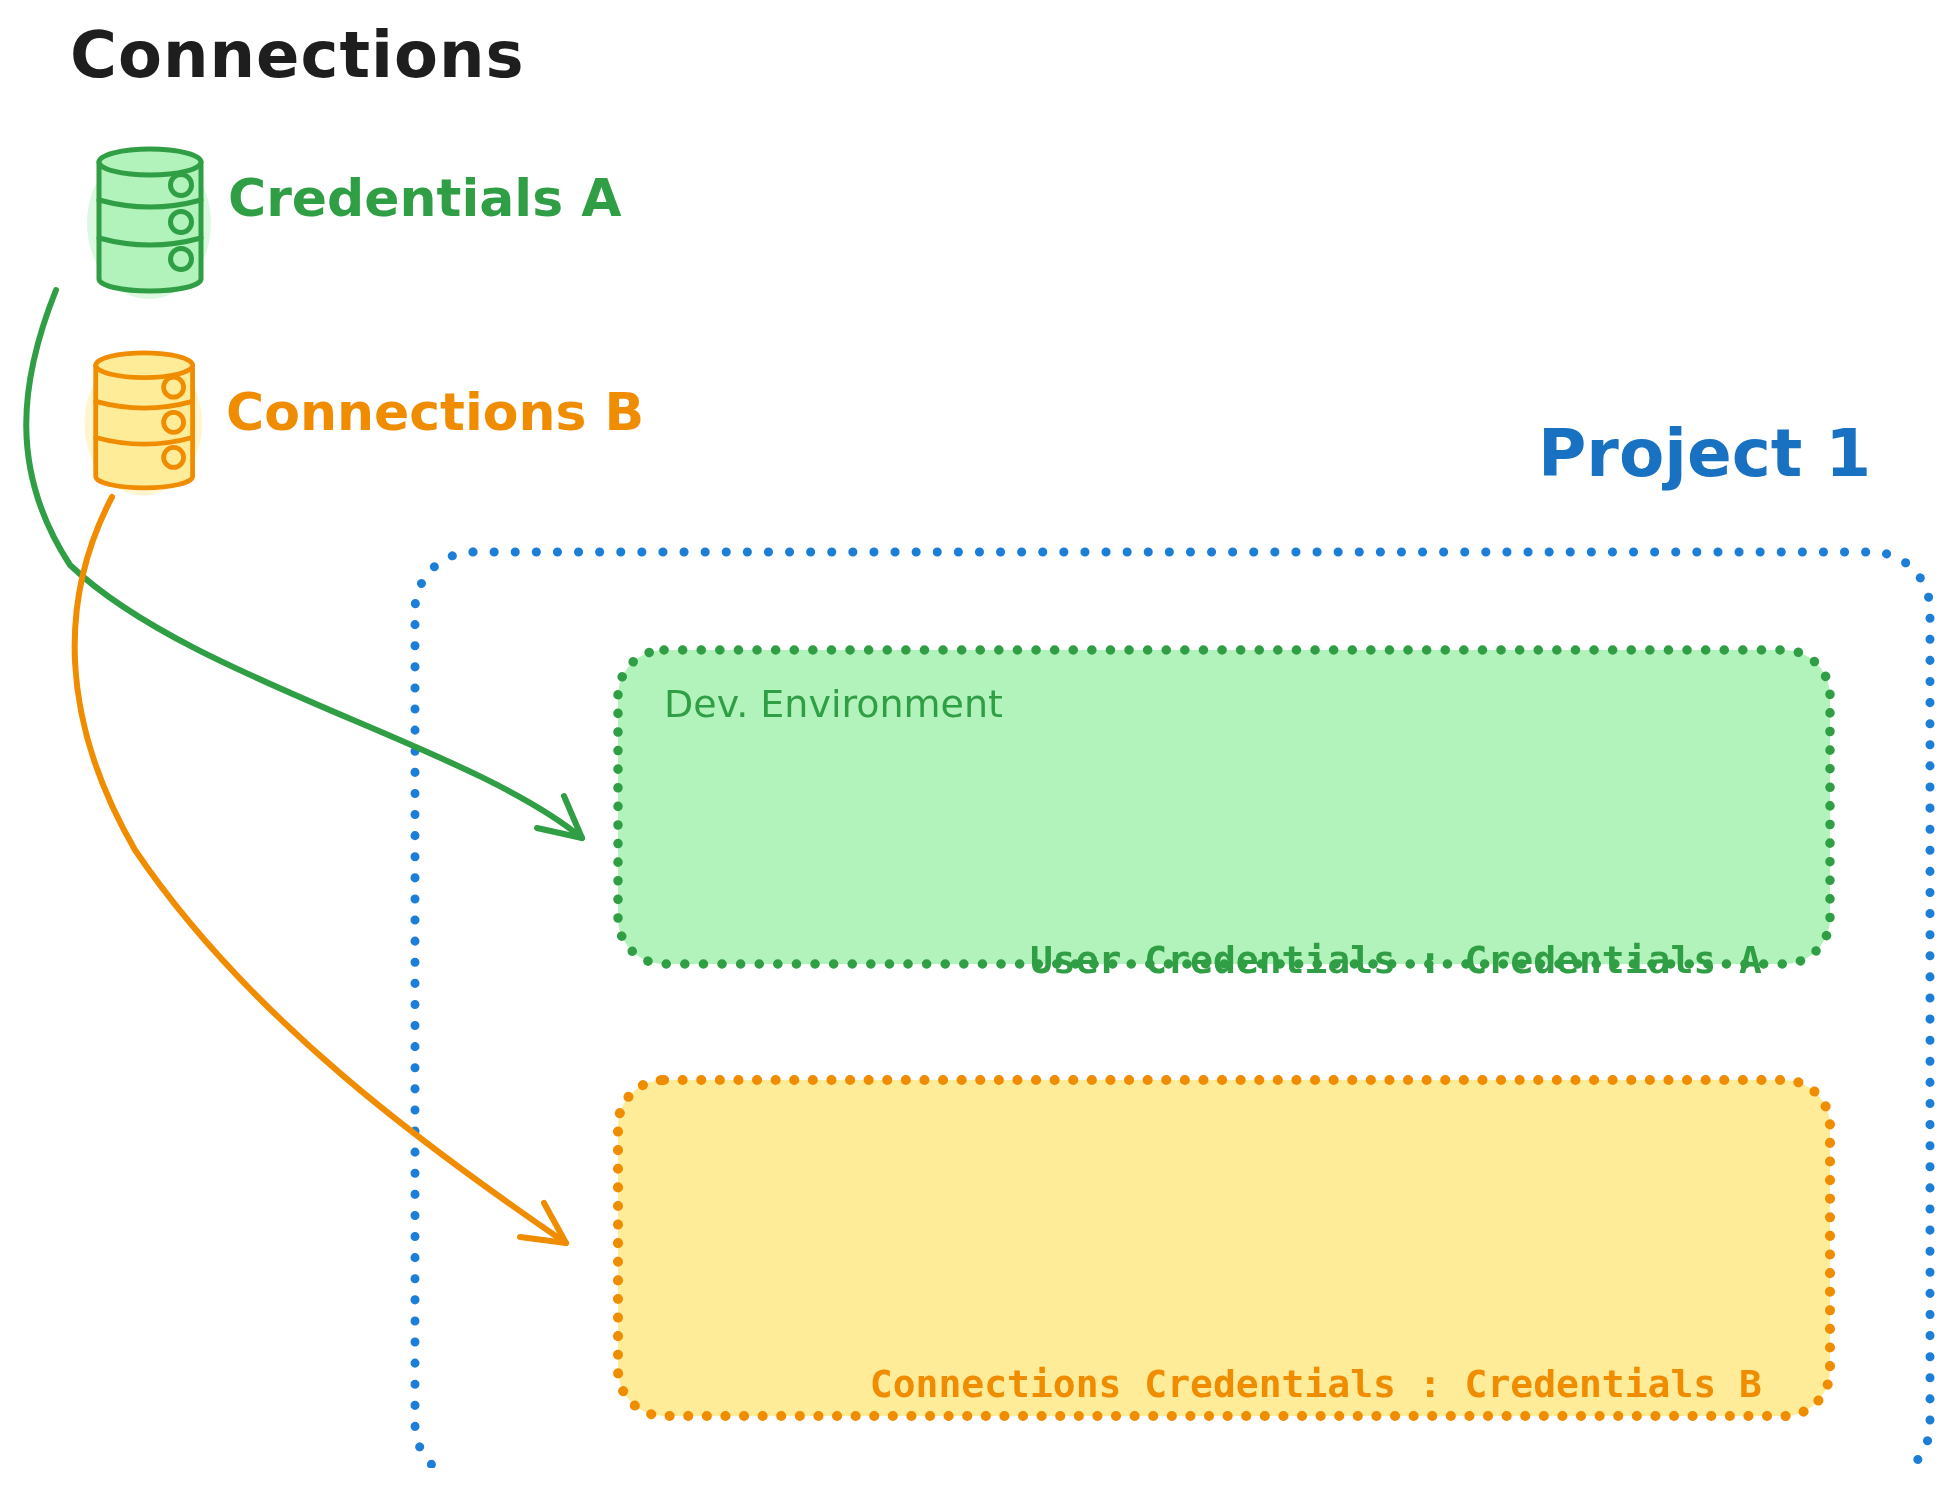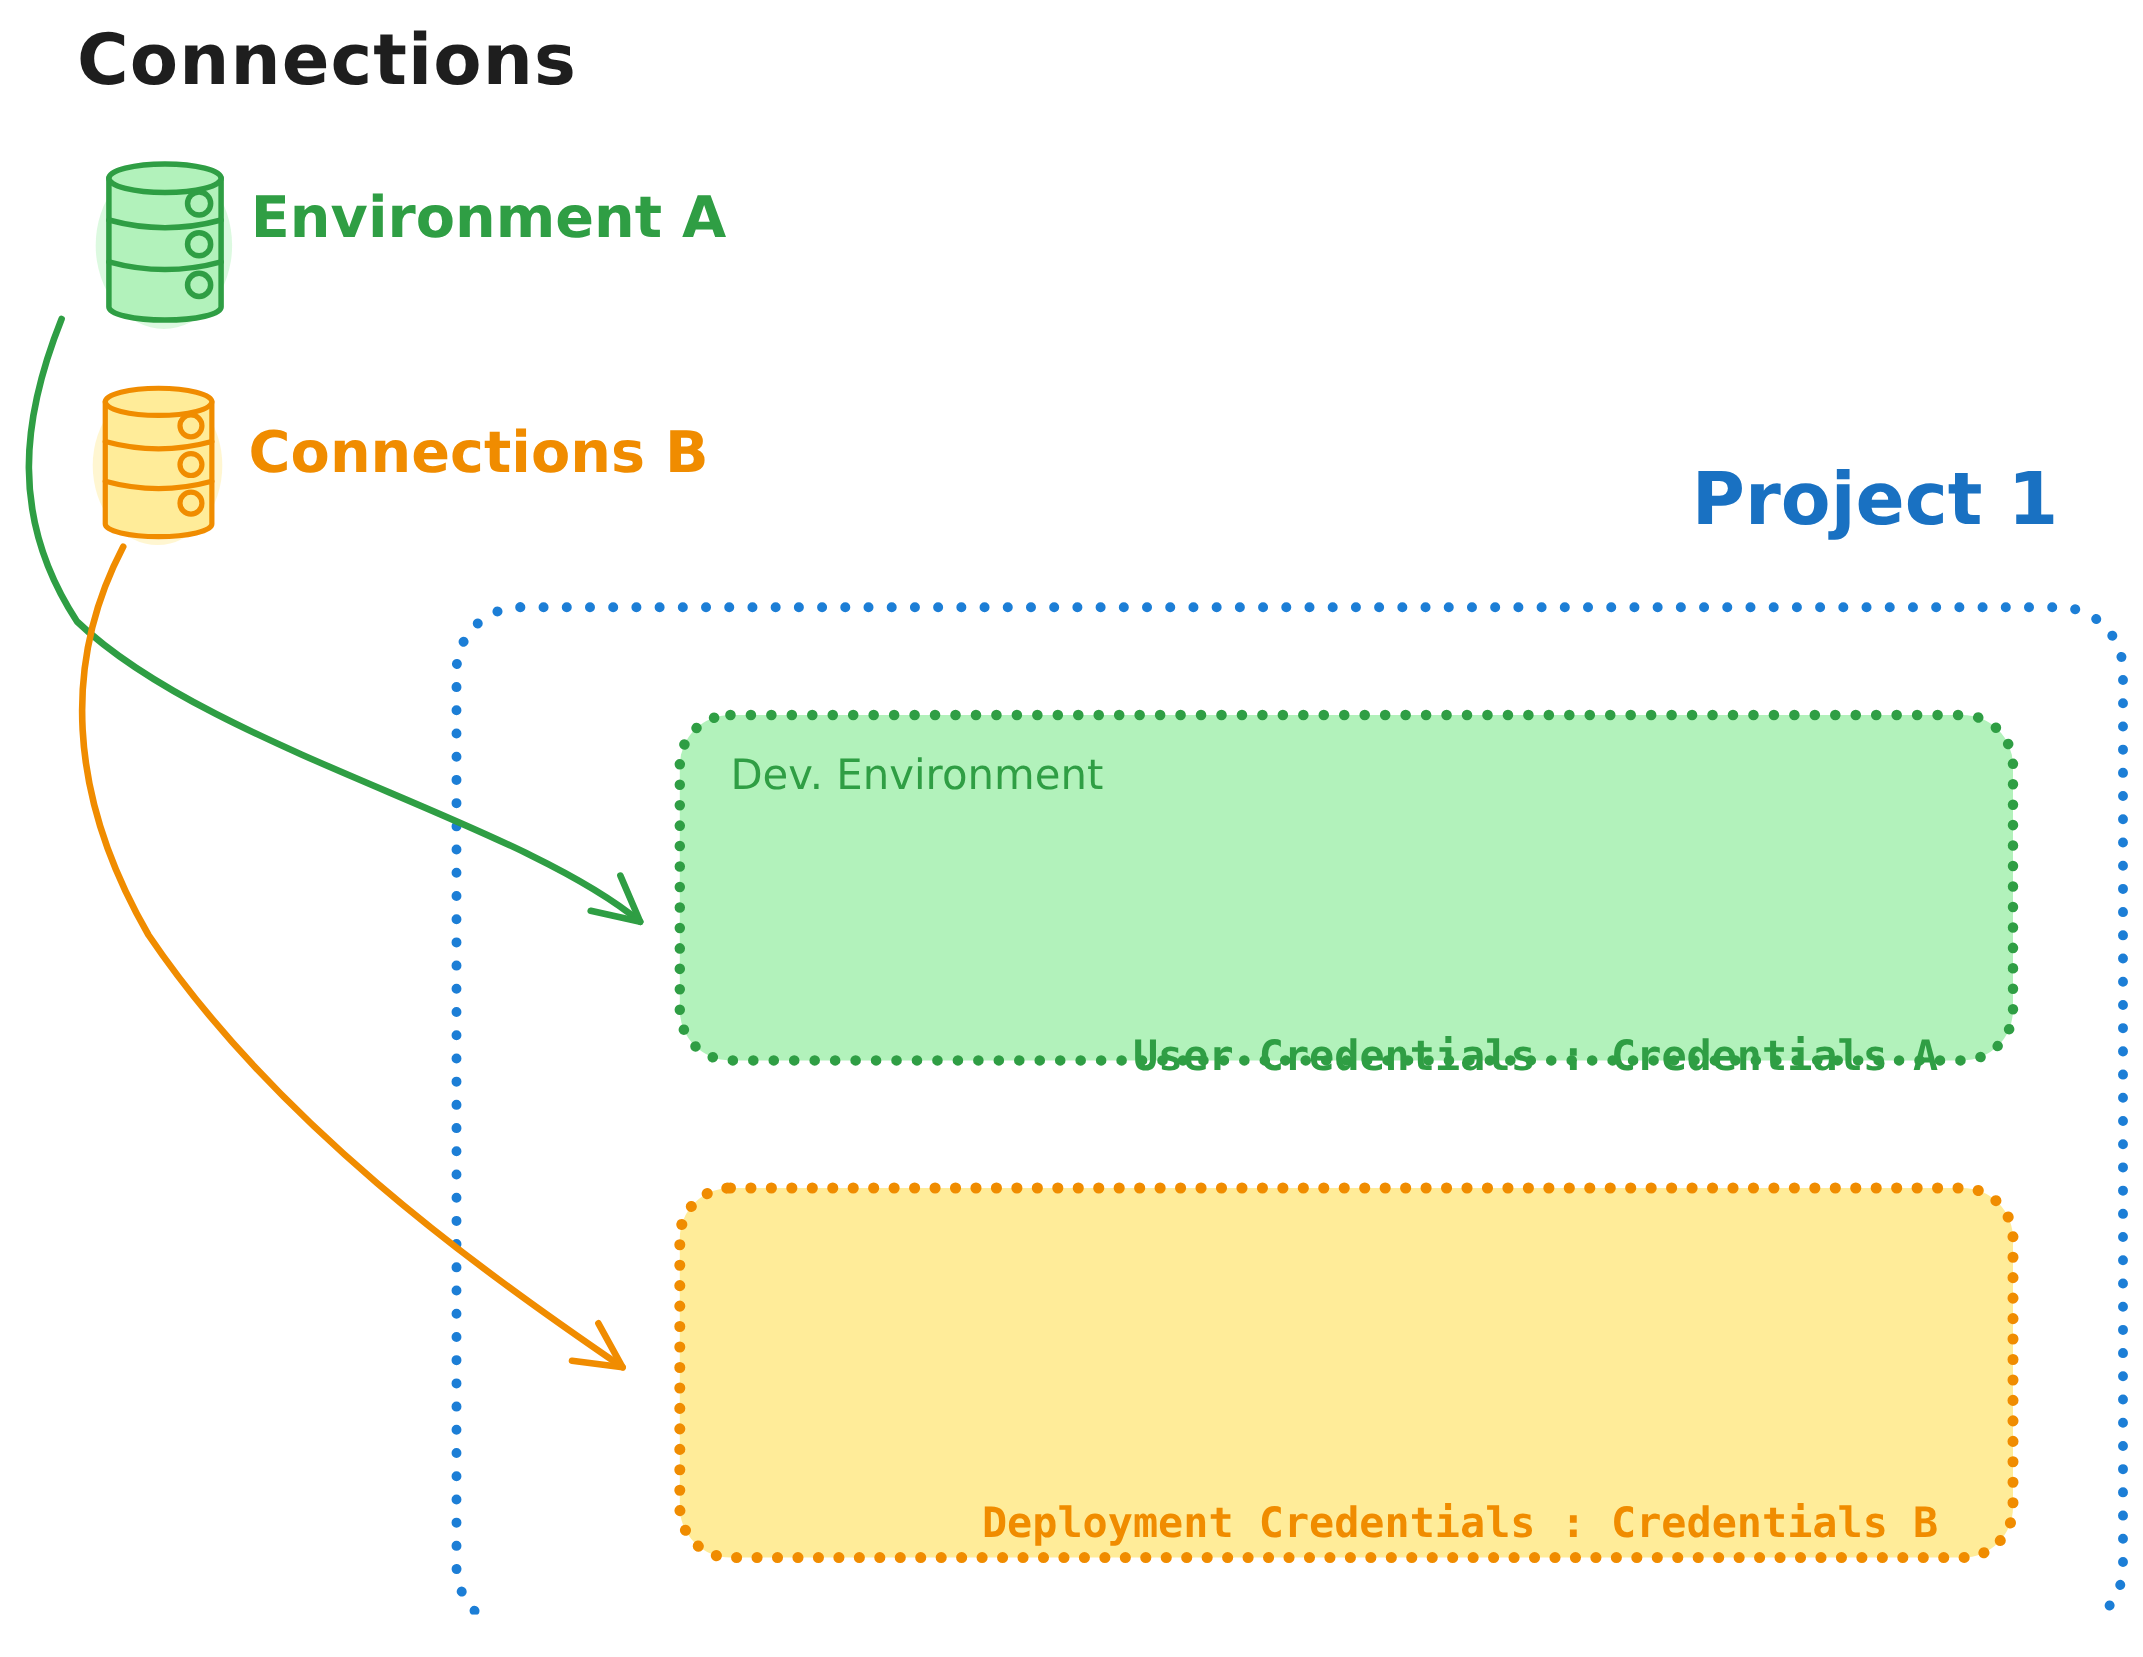--- a/index.html
+++ b/index.html
@@ -128,26 +128,26 @@
       <path class="band" d="M6 52 Q57 66 108 52"></path>
       <path class="band" d="M6 90 Q57 104 108 90"></path>
       <circle class="dot" cx="88" cy="37" r="10.5"></circle>
       <circle class="dot" cx="88" cy="74" r="10.5"></circle>
       <circle class="dot" cx="88" cy="111" r="10.5"></circle>
     </g>
   </svg>
 
   <div class="t connections-title">Connections</div>
 
-  <div class="t conn-label a">Environment A</div>
+  <div class="t conn-label a">Credentials A</div>
 
   <div class="t conn-label b">Connections B</div>
 
   <div class="t project-title">Project 1</div>
 
   <div class="t env-title dev">Dev. Environment</div>
 
   <div class="t cred dev">User Credentials : Credentials A</div>
 
 
-  <div class="t cred prod">Deployment Credentials : Credentials B</div>
+  <div class="t cred prod">Connections Credentials : Credentials B</div>
 
 </div>
 
 </body></html>

